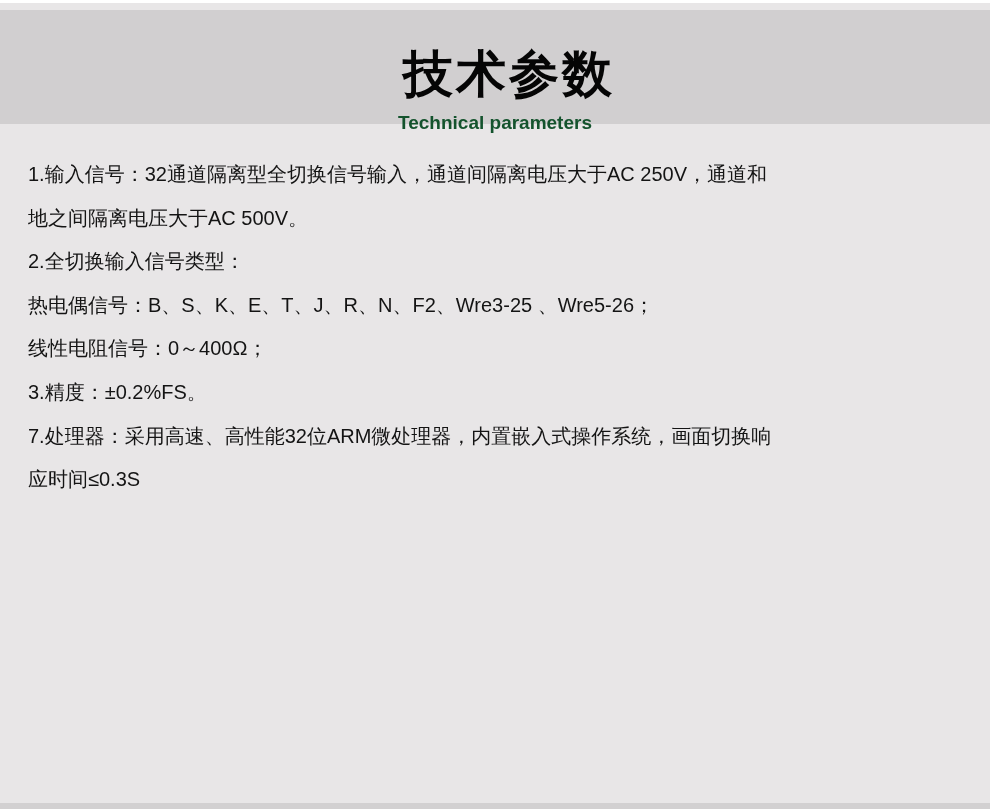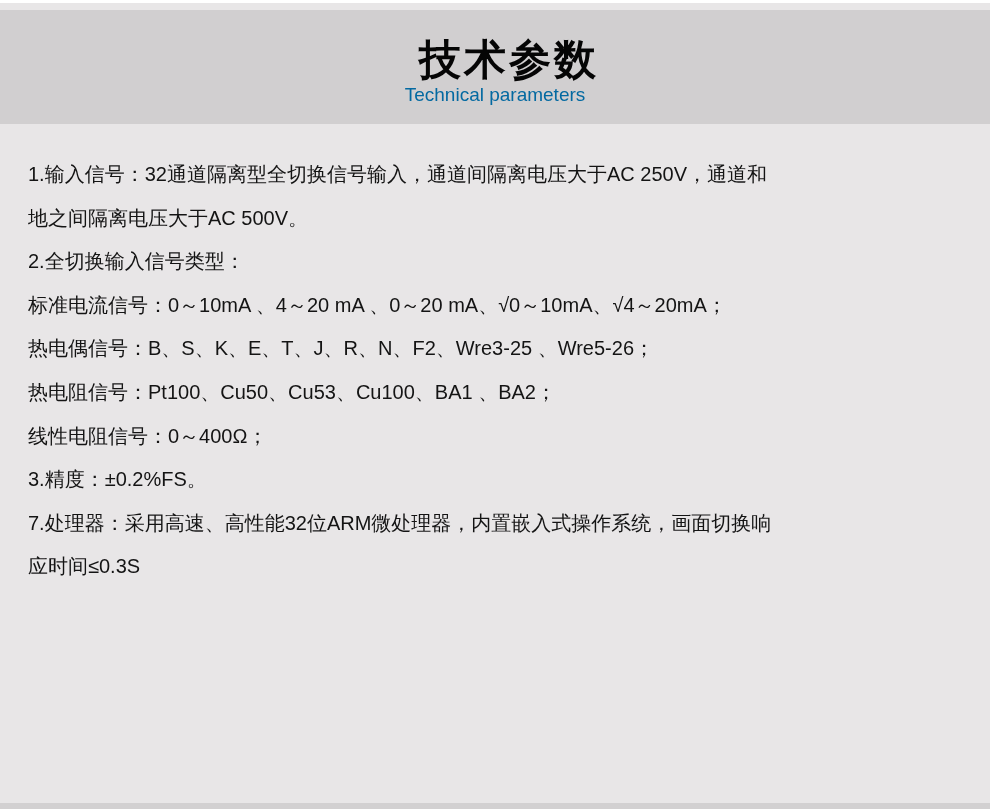--- a/index.html
+++ b/index.html
@@ -21,37 +21,37 @@
     background: #ffffff;
   }
   .header-band {
     position: absolute;
     top: 10px; left: 0; right: 0;
     height: 114px;
     background: #d1cfd0;
     text-align: center;
   }
   .title {
-    margin: 0;
+    margin: 14px;
     padding-top: 22px;
-    font-size: 42px;
+    font-size: 50px;
     line-height: 56px;
     font-weight: bold;
     letter-spacing: 3px;
     color: #050505;
     padding-left: 28px;
   }
   .subtitle {
     margin: 16px;
     margin-top: -4px;
     font-size: 19px;
     line-height: 22px;
-    font-weight: normal;
+    font-weight: bold;
     letter-spacing: 0px;
-    color: #0369a1;
+    color: #14532d;
     font-stretch: condensed;
   }
   .specs {
     position: absolute;
     top: 153px;
     left: 28px;
     right: 20px;
   }
   .spec-line {
     height: 43.6px;
@@ -76,22 +76,20 @@
 
 <div class="header-band">
   <h1 class="title">技术参数</h1>
   <div class="subtitle">Technical parameters</div>
 </div>
 
 <div class="specs">
   <div class="spec-line">1.输入信号：32通道隔离型全切换信号输入，通道间隔离电压大于AC 250V，通道和</div>
   <div class="spec-line">地之间隔离电压大于AC 500V。</div>
   <div class="spec-line">2.全切换输入信号类型：</div>
-  <div class="spec-line">标准电流信号：0～10mA 、4～20 mA 、0～20 mA、√0～10mA、√4～20mA；</div>
   <div class="spec-line">热电偶信号：B、S、K、E、T、J、R、N、F2、Wre3-25 、Wre5-26；</div>
-  <div class="spec-line">热电阻信号：Pt100、Cu50、Cu53、Cu100、BA1 、BA2；</div>
   <div class="spec-line">线性电阻信号：0～400Ω；</div>
   <div class="spec-line">3.精度：±0.2%FS。</div>
   <div class="spec-line">7.处理器：采用高速、高性能32位ARM微处理器，内置嵌入式操作系统，画面切换响</div>
   <div class="spec-line">应时间≤0.3S</div>
 </div>
 
 <div class="bottom-strip"></div>
 
 </body></html>

